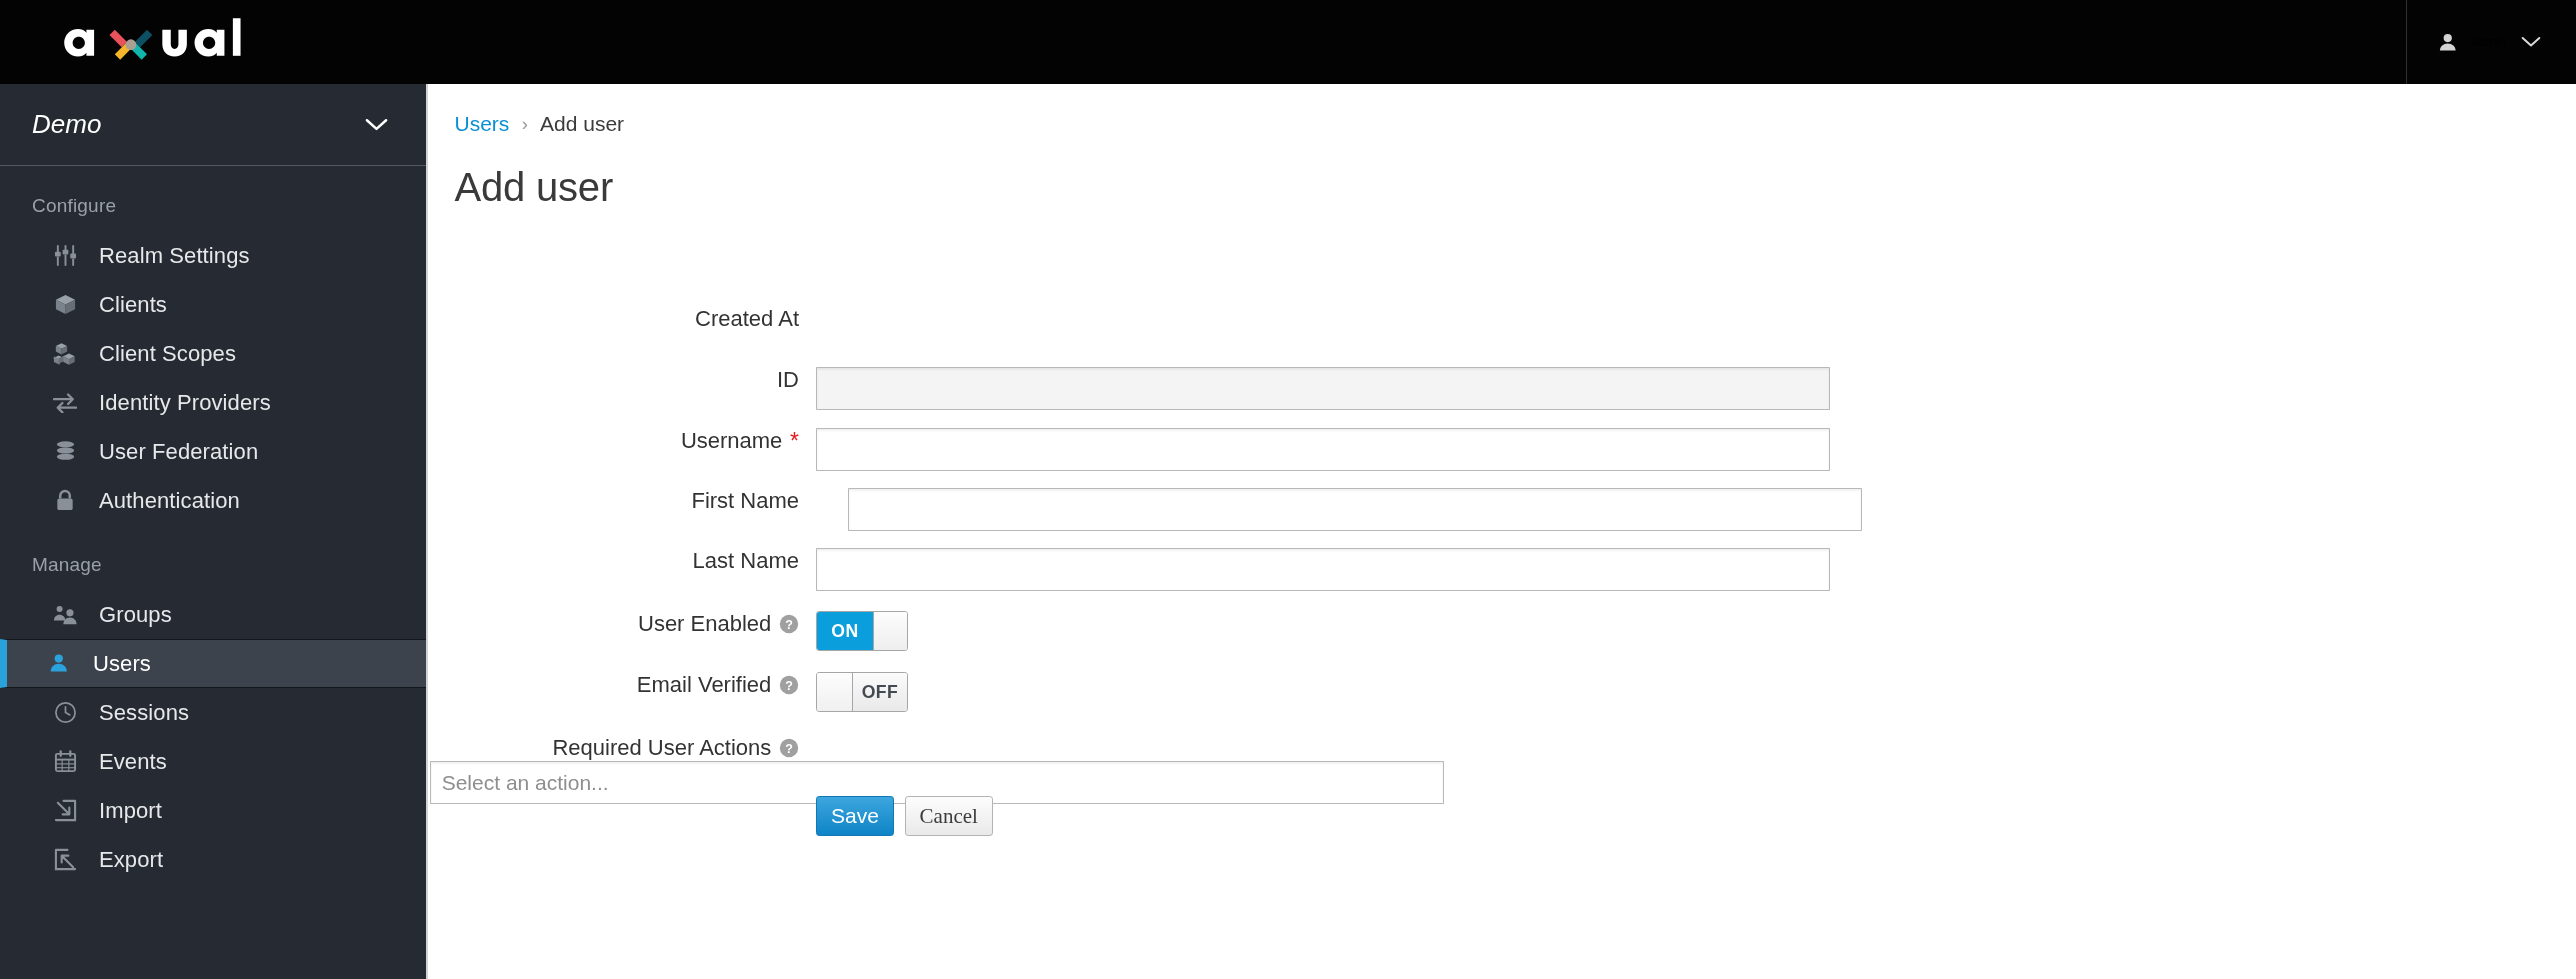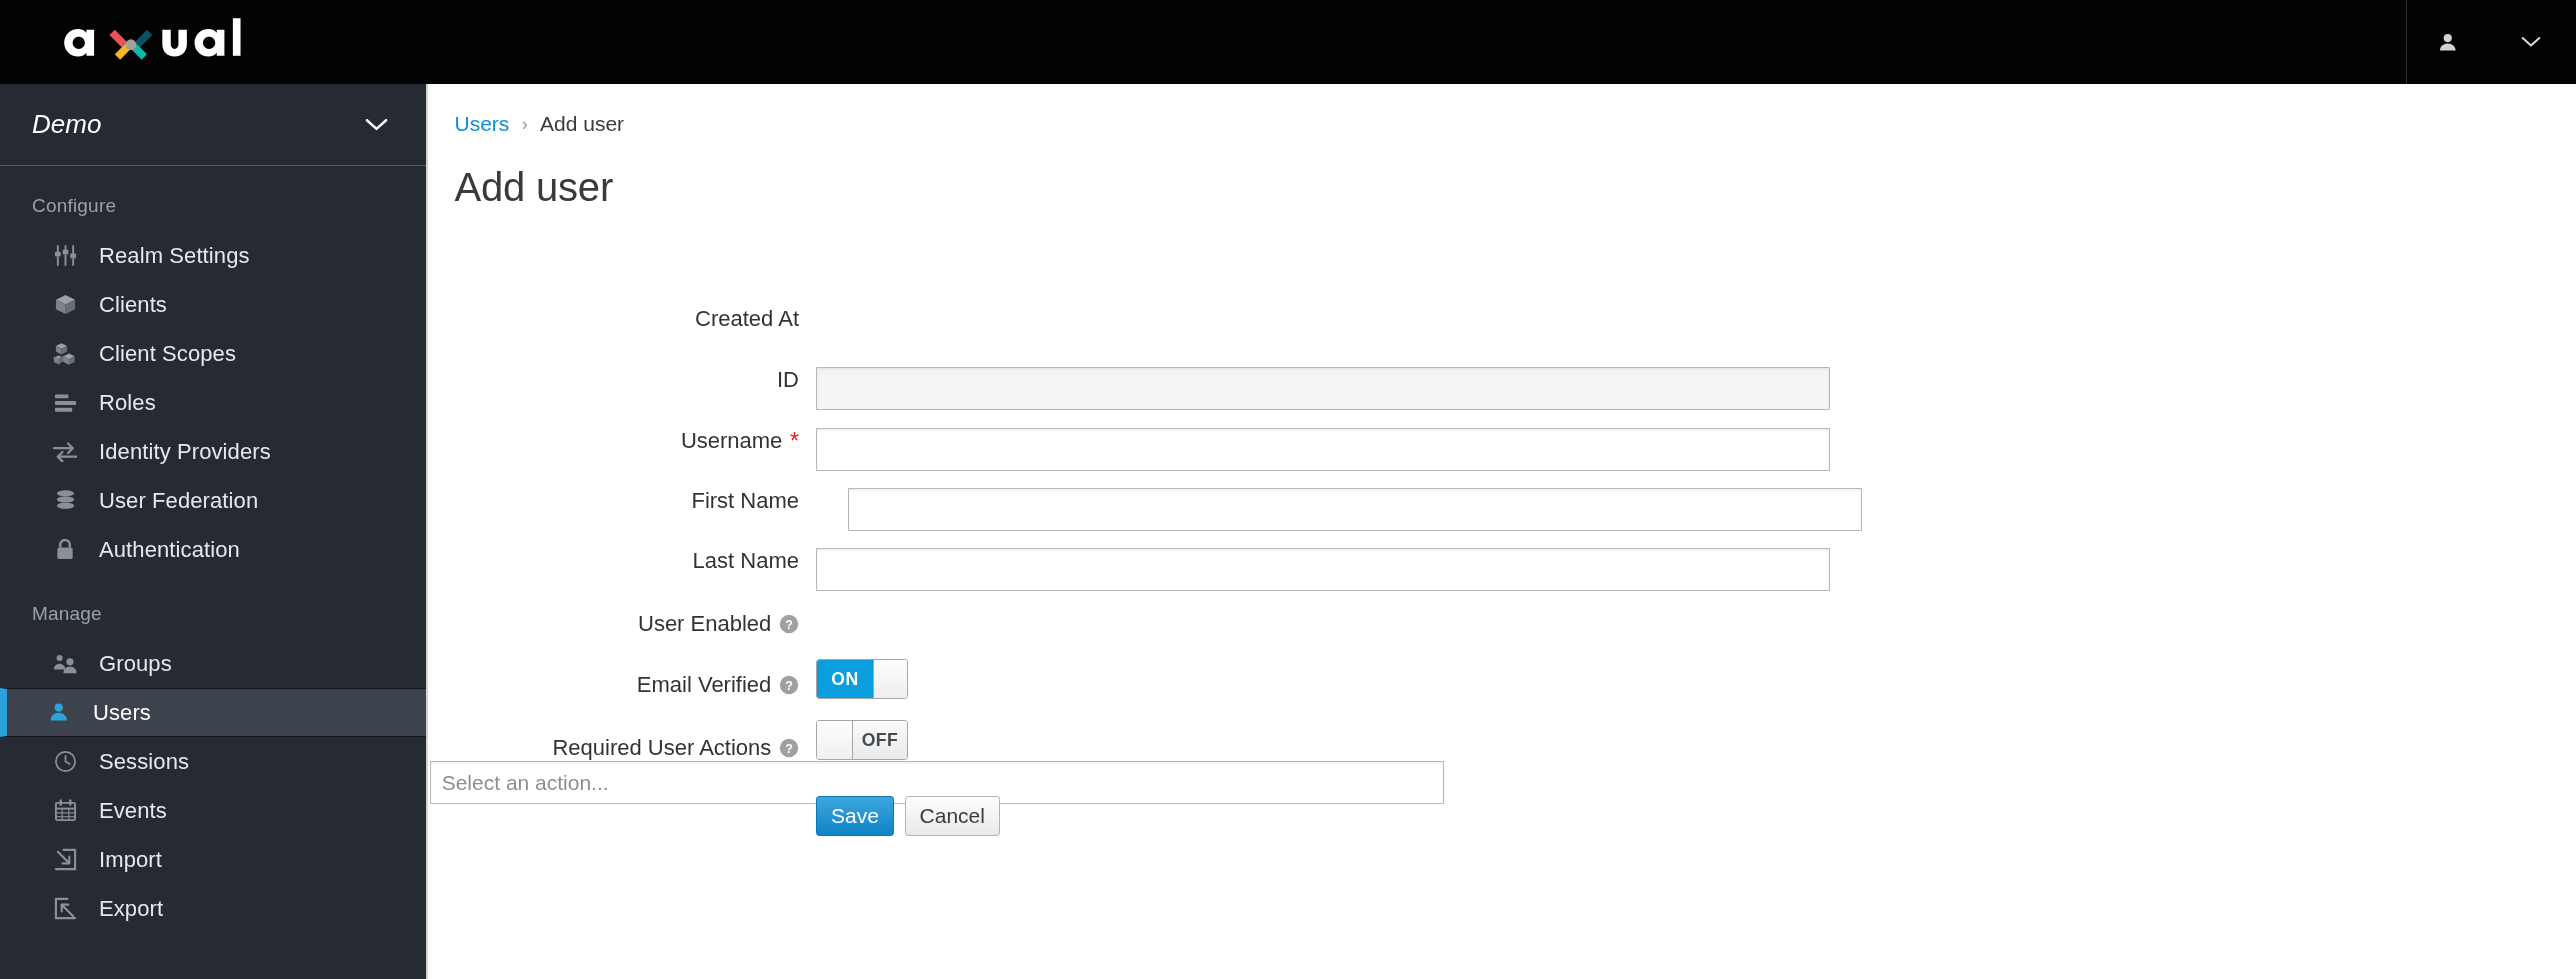--- a/index.html
+++ b/index.html
@@ -138,21 +138,21 @@
   .r-first   { height: 60px; gap: 32px; }
   .r-last    { height: 63px; }
   .r-enabled { height: 61px; }
   .r-verified{ height: 63px; }
   .r-actions { height: 61px; flex-direction: column; }
 
   
   .toggle {
     width: 92px; height: 40px; display: flex;
     border: 1.5px solid #a6a6a6; border-radius: 3.1px;
-    overflow: hidden; cursor: pointer; user-select: none; margin-top: 48px;
+    overflow: hidden; cursor: pointer; user-select: none;
   }
   .toggle .seg {
     display: flex; align-items: center; justify-content: center;
     font-size: 17.6px; font-weight: bold; letter-spacing: 0.5px;
   }
   .toggle.on .seg-on {
     flex: 1 1 62%; background: #0a9fdc; color: #ffffff;
   }
   .toggle.on .seg-knob {
     flex: 1 1 38%; background: linear-gradient(#fdfdfd,#eeeeee);
@@ -172,21 +172,21 @@
     font-size: 21px; padding: 0 14px; height: 40px;
     border-radius: 3.1px; cursor: pointer; font-family: "Liberation Sans", sans-serif;
     display: inline-flex; align-items: center; justify-content: center;
   }
   .btn-save {
     background: linear-gradient(#3da6de,#0e84c6);
     border: 1.5px solid #1277b5; color: #ffffff;
   }
   .btn-cancel {
     background: linear-gradient(#fdfdfd,#e9e9e9);
-    border: 1.5px solid #b3b3b3; color: #3b3b3b;
+    border: 1.5px solid #b3b3b3; color: #3b3b3b; font-family: Liberation Serif, serif;
   }
 </style>
 </head>
 <body>
 
 <div class="topbar">
   <div class="brand">
     <div class="logo-wrap">
       <svg class="logo-svg" width="230" height="48" viewBox="0 0 300 62">
 
@@ -275,30 +275,20 @@
           <path d="M0 17 L6 20 L6 26 L0 23 Z" fill="#7b828b" transform="translate(1,-2)"></path>
           <path d="M12 14 L6 17 L6 23 L12 20 Z" fill="#676e77" transform="translate(0,0)"></path>
         <path d="M17 12 L23 15 L17 18 L11 15 Z" fill="#9aa0a8"></path>
           <path d="M11 15 L17 18 L17 24 L11 21 Z" fill="#7b828b"></path>
           <path d="M23 15 L17 18 L17 24 L23 21 Z" fill="#676e77"></path>
       </svg>
     </span>
     <span class="nav-label">Client Scopes</span>
   </div>
 
-  <div class="nav-item">
-    <span class="nav-ico">
-      <svg width="23" height="20" viewBox="0 0 24 20">
-        <rect x="1" y="1" width="14" height="4" rx="1" fill="#8a9099"></rect>
-        <rect x="1" y="8" width="22" height="4" rx="1" fill="#8a9099"></rect>
-        <rect x="1" y="15" width="18" height="4" rx="1" fill="#8a9099"></rect>
-      </svg>
-    </span>
-    <span class="nav-label">Roles</span>
-  </div>
 
   <div class="nav-item">
     <span class="nav-ico">
       <svg width="24.5" height="20" viewBox="0 0 26 20">
         <path d="M1 6 H21 L16 1 M21 6 L16 11" stroke="#8a9099" stroke-width="2.4" fill="none" stroke-linecap="round" stroke-linejoin="round"></path>
         <path d="M25 15 H5 L10 10 M5 15 L10 20" stroke="#8a9099" stroke-width="2.4" fill="none" stroke-linecap="round" stroke-linejoin="round"></path>
       </svg>
     </span>
     <span class="nav-label">Identity Providers</span>
   </div>

